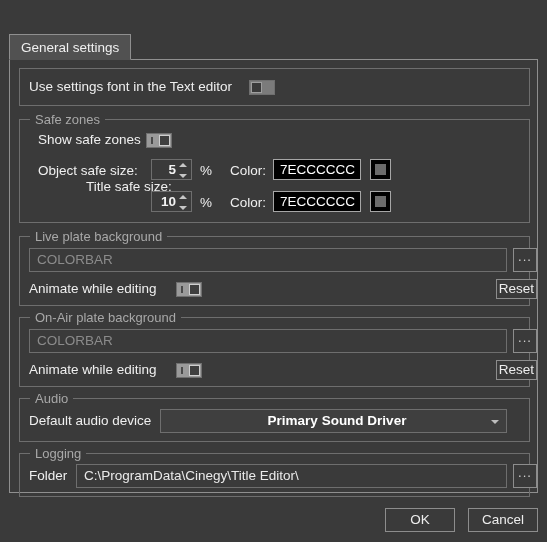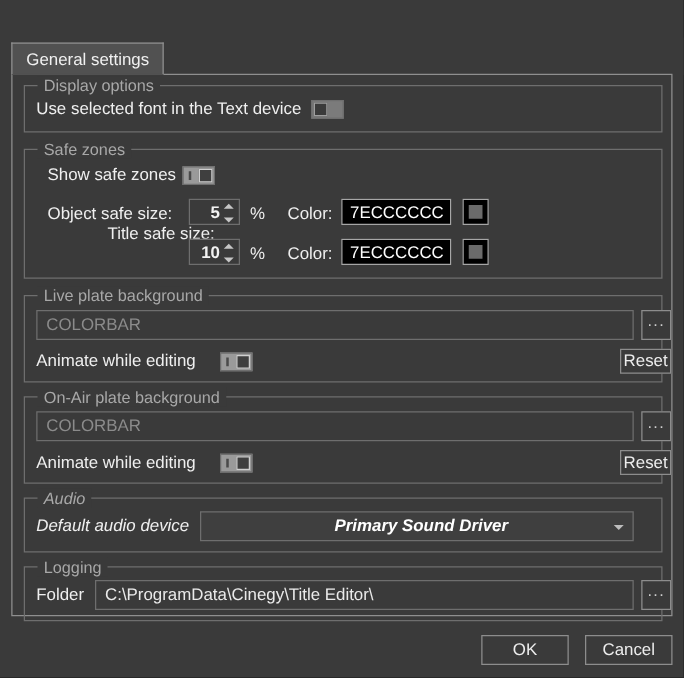--- a/index.html
+++ b/index.html
@@ -304,22 +304,21 @@
 <div class="dialog">
 
 
   <div class="tabstrip">
     <div class="tab active">General settings</div>
   </div>
 
   <div class="panel">
 
     <div class="group" style="left:9px; top:8px; width:511px; height:38px;">
-      <span class="legend">Display options</span>
-      <span class="lbl" style="left:9px; top:10px;">Use selected font in the Text device</span>
+      <span class="lbl" style="left:9px; top:10px;">Use settings font in the Text editor</span>
       <span class="toggle off" style="left:229px; top:11px;"></span>
     </div>
 
     <div class="group" style="left:9px; top:59px; width:511px; height:104px;">
       <span class="legend">Safe zones</span>
 
       <span class="lbl" style="left:18px; top:12px;text-align:right;">Show safe zones</span>
       <span class="toggle on" style="left:126px; top:13px;"></span>
 
       <span class="lbl" style="left:18px; top:43px;">Object safe size:</span>
@@ -360,21 +359,21 @@
 
     <div class="group" style="left:9px; top:257px; width:511px; height:70px;">
       <span class="legend">On-Air plate background</span>
       <span class="textinput placeholder" style="left:9px; top:11px; width:478px;">COLORBAR</span>
       <span class="btn dots" style="left:493px; top:11px;">...</span>
       <span class="lbl" style="left:9px; top:44px;">Animate while editing</span>
       <span class="toggle on" style="left:156px; top:45px;"></span>
       <span class="btn reset" style="left:476px; top:42px;">Reset</span>
     </div>
 
-    <div class="group" style="left:9px; top:338px; width:511px; height:44px;font-style:italic;">
+    <div class="group" style="left:9px; top:338px; width:511px; height:44px;">
       <span class="legend">Audio</span>
       <span class="lbl" style="left:9px; top:14px;">Default audio device</span>
       <span class="combo" style="left:140px; top:10px; width:347px;text-align:center;">
         <span>Primary Sound Driver</span>
         <span class="arrow"></span>
       </span>
     </div>
 
     <div class="group" style="left:9px; top:393px; width:511px; height:44px;">
       <span class="legend">Logging</span>

